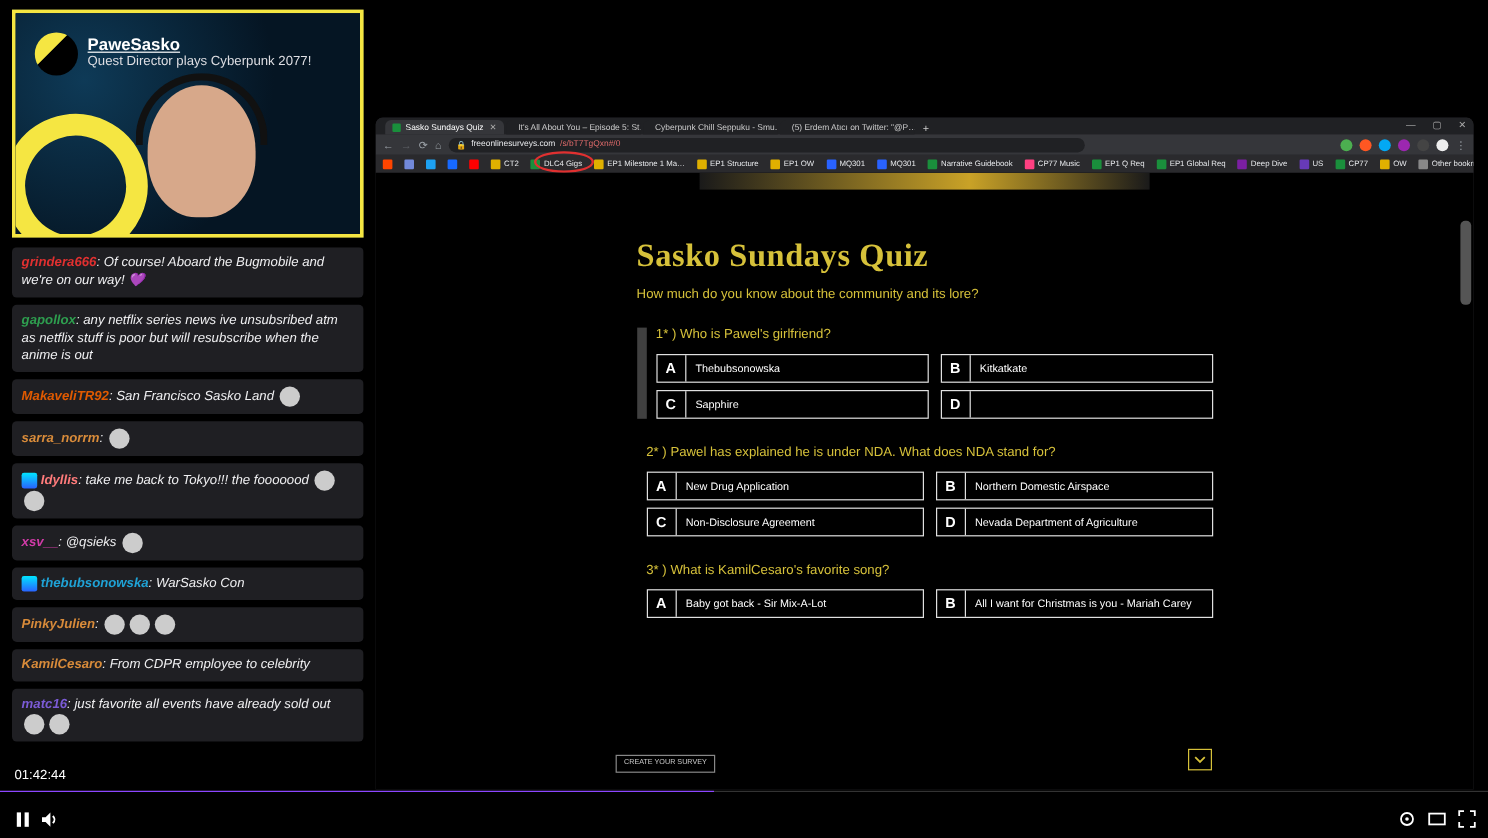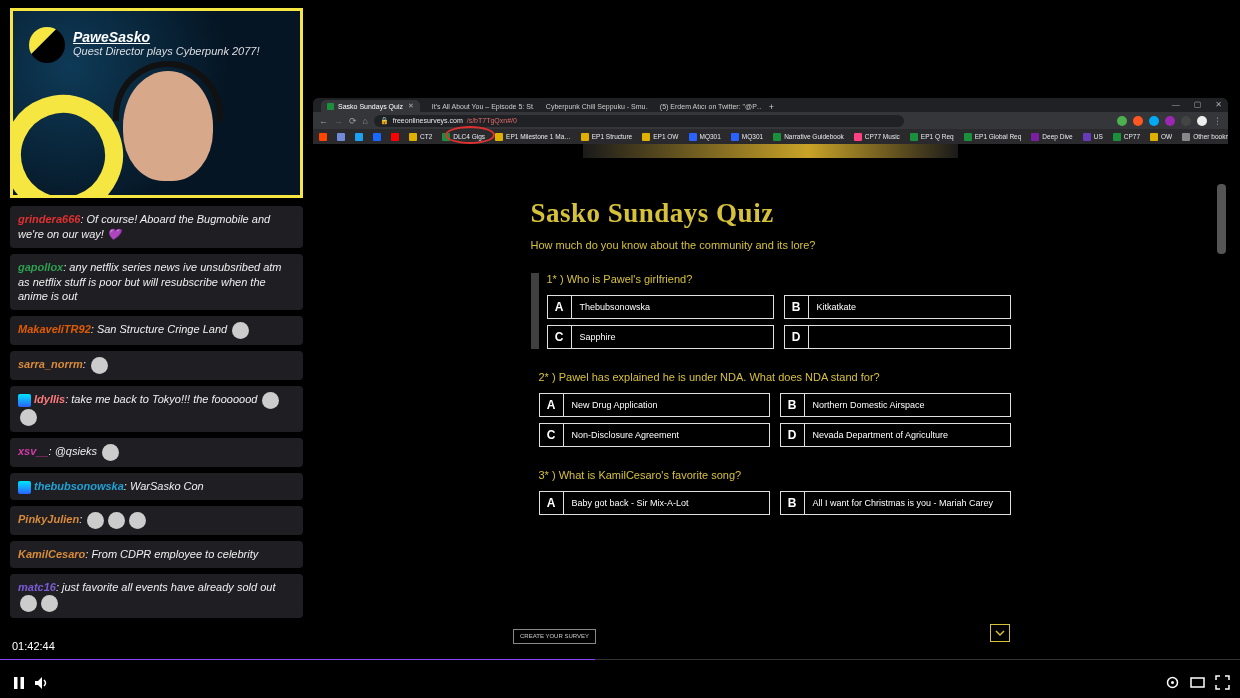--- a/index.html
+++ b/index.html
@@ -9,21 +9,21 @@
     --dark:#000;
     --browser-dark:#2a2a2a;
     --browser-darker:#202124;
     --quiz-gold:#d6c13a;
     --quiz-border:#e0e0e0;
   }
   *{box-sizing:border-box;font-family:Arial,Helvetica,sans-serif;}
   body{margin:0;background:#000;width:1240px;height:698px;overflow:hidden;position:relative;color:#efeff1;}
   
   .stream-col{position:absolute;left:0;top:0;width:310px;height:660px;}
-  .video-box{position:absolute;left:10px;top:8px;width:293px;height:190px;border:3px solid var(--yellow);overflow:hidden;background:#0a1823;font-style:italic;}
+  .video-box{position:absolute;left:10px;top:8px;width:293px;height:190px;border:3px solid var(--yellow);overflow:hidden;background:#0a1823;}
   .video-bg{position:absolute;inset:0;background:radial-gradient(circle at 20% 30%,#0e3a57 0%,#051523 60%),linear-gradient(135deg,#0a2a3f,#02090f);}
   .video-head{position:absolute;left:110px;top:60px;width:90px;height:110px;background:#d7a88a;border-radius:50% 50% 45% 45%;}
   .video-headset{position:absolute;left:100px;top:50px;width:110px;height:60px;border:6px solid #111;border-bottom:none;border-radius:60px 60px 0 0;}
   .video-yellowshape{position:absolute;left:-10px;bottom:-20px;width:120px;height:120px;border:18px solid var(--yellow);border-radius:50%;transform:rotate(-20deg);}
   .streamer-name{position:absolute;left:60px;top:18px;font-weight:bold;color:#fff;text-decoration:underline;font-size:14px;}
   .streamer-sub{position:absolute;left:60px;top:34px;color:#dedee3;font-size:11px;}
   .streamer-avatar{position:absolute;left:16px;top:16px;width:36px;height:36px;border-radius:50%;background:linear-gradient(135deg,#f5e642 40%,#000 41%);}
   
   .chat{position:absolute;left:10px;top:206px;width:293px;bottom:0;overflow:hidden;}
   .chat-msg{background:#1f1f23;border-radius:4px;padding:6px 8px;margin-bottom:6px;font-size:11px;line-height:1.35;color:#efeff1;font-style:italic;}
@@ -93,21 +93,21 @@
     <div class="video-head"></div>
     <div class="video-headset"></div>
     <div class="streamer-avatar"></div>
     <div class="streamer-name">PaweSasko</div>
     <div class="streamer-sub">Quest Director plays Cyberpunk 2077!</div>
   </div>
 
   <div class="chat" id="chat">
       <div class="chat-msg"><span class="u" style="color:#e03030">grindera666</span><span>: Of course! Aboard the Bugmobile and we're on our way!  💜</span></div>
       <div class="chat-msg"><span class="u" style="color:#2e9e4f">gapollox</span><span>: any netflix series news ive unsubsribed atm as netflix stuff is poor but will resubscribe when the anime is out</span></div>
-      <div class="chat-msg"><span class="u" style="color:#e05a00">MakaveliTR92</span><span>: San Structure Cringe Land </span><span class="emote"></span></div>
+      <div class="chat-msg"><span class="u" style="color:#e05a00">MakaveliTR92</span><span>: San Francisco Sasko Land </span><span class="emote"></span></div>
       <div class="chat-msg"><span class="u" style="color:#d88b3a">sarra_norrm</span><span>: </span><span class="emote"></span></div>
       <div class="chat-msg"><span class="badge b3"></span><span class="u" style="color:#ff7b7b">Idyllis</span><span>: take me back to Tokyo!!! the fooooood </span><span class="emote"></span><span class="emote"></span></div>
       <div class="chat-msg"><span class="u" style="color:#d03ba7">xsv__</span><span>: @qsieks </span><span class="emote"></span></div>
       <div class="chat-msg"><span class="badge b3"></span><span class="u" style="color:#1fa2d6">thebubsonowska</span><span>: WarSasko Con</span></div>
       <div class="chat-msg"><span class="u" style="color:#d88b3a">PinkyJulien</span><span>: </span><span class="emote"></span><span class="emote"></span><span class="emote"></span></div>
       <div class="chat-msg"><span class="u" style="color:#d88b3a">KamilCesaro</span><span>: From CDPR employee to celebrity</span></div>
       <div class="chat-msg"><span class="u" style="color:#7b5bd6">matc16</span><span>: just favorite all events have already sold out </span><span class="emote"></span><span class="emote"></span></div>
     </div>
 </div>
 

